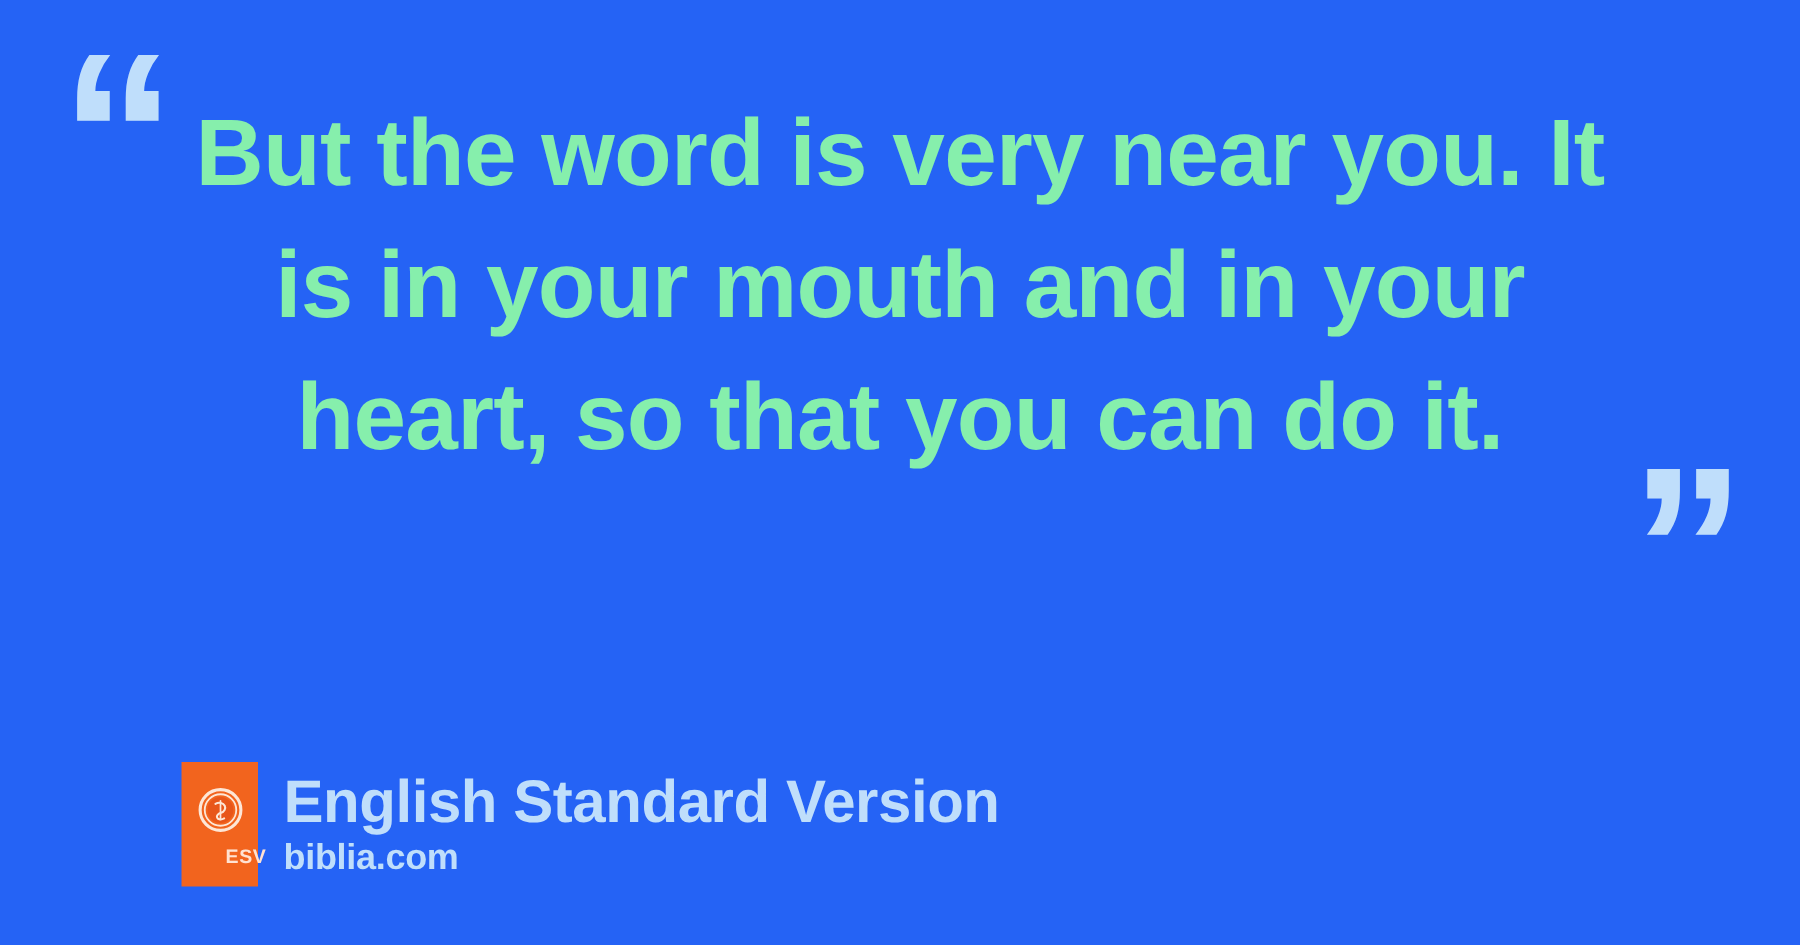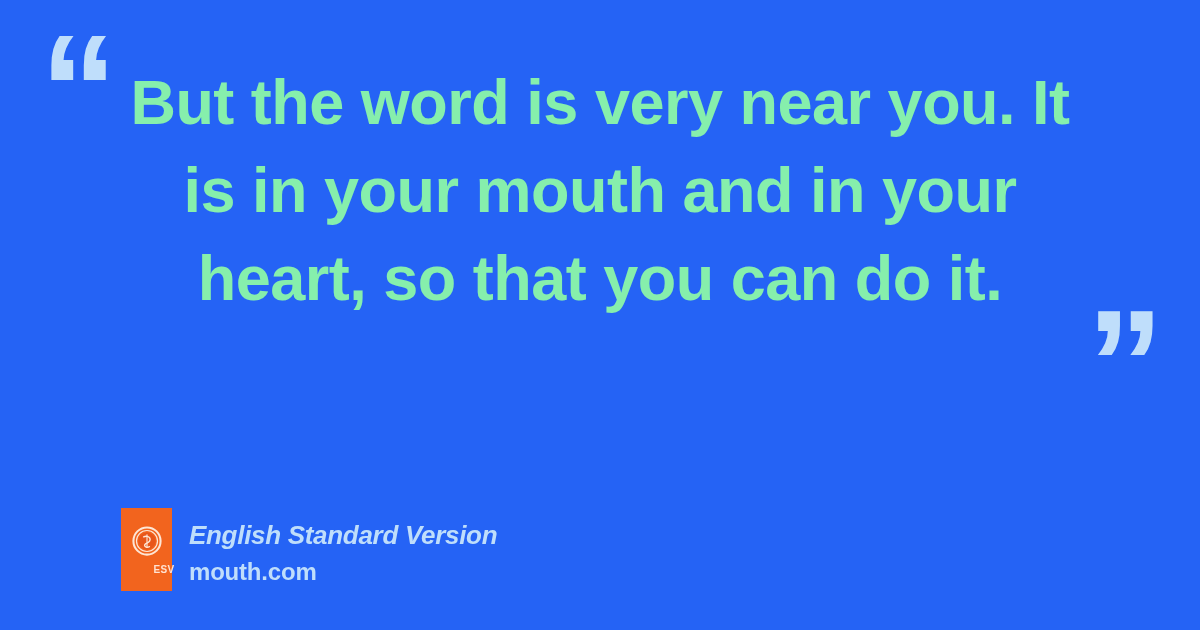--- a/index.html
+++ b/index.html
@@ -90,40 +90,39 @@
     width: 30px;
     height: 30px;
     margin-top: 2px;
     display: block;
   }
   .esv-badge-label {
     margin-top: 9px;
     color: #ffe2d2;
     font-family: "Liberation Sans", sans-serif;
     font-weight: 700;
-    font-size: 10px;
+    font-size: 13px;
     letter-spacing: 0.4px;
     line-height: 1;
     padding-left: 35px;
   }
 
   .footer-text {
     margin-left: 17px;
     display: flex;
     flex-direction: column;
     justify-content: center;
   }
   .version-name {
     color: #bfdefb;
     font-family: "Liberation Sans", sans-serif;
     font-weight: 700;
-    font-size: 26px;
+    font-size: 40px;
     line-height: 44px;
     letter-spacing: -0.3px;
-    font-style: italic;
   }
   .site-name {
     margin-top: 1px;
     color: #bfdefb;
     font-family: "Liberation Sans", sans-serif;
     font-weight: 700;
     font-size: 24px;
     line-height: 28px;
     letter-spacing: -0.2px;
   }
@@ -149,18 +148,18 @@
         <circle cx="16" cy="16" r="11.2" fill="none" stroke="#fde6d6" stroke-width="1.3"></circle>
         <circle cx="16" cy="16" r="9.2" fill="#e8561a"></circle>
         <path d="M12.4 11.6c2.6-1.4 5.6-0.6 6.6 1.4 1.0 2.0-0.4 4.2-2.6 5.0-2.2 0.8-3.4 2.0-2.8 3.4 0.6 1.4 3.0 1.8 5.0 0.6" fill="none" stroke="#fde6d6" stroke-width="1.5" stroke-linecap="round"></path>
         <path d="M16 9.4 L16 22.6" fill="none" stroke="#fde6d6" stroke-width="1.2" stroke-linecap="round"></path>
       </svg>
       <div class="esv-badge-label">ESV</div>
     </div>
 
     <div class="footer-text">
       <div class="version-name">English Standard Version</div>
-      <div class="site-name">mouth.com</div>
+      <div class="site-name">biblia.com</div>
     </div>
 
   </div>
 
 </div>
 
 </body></html>

